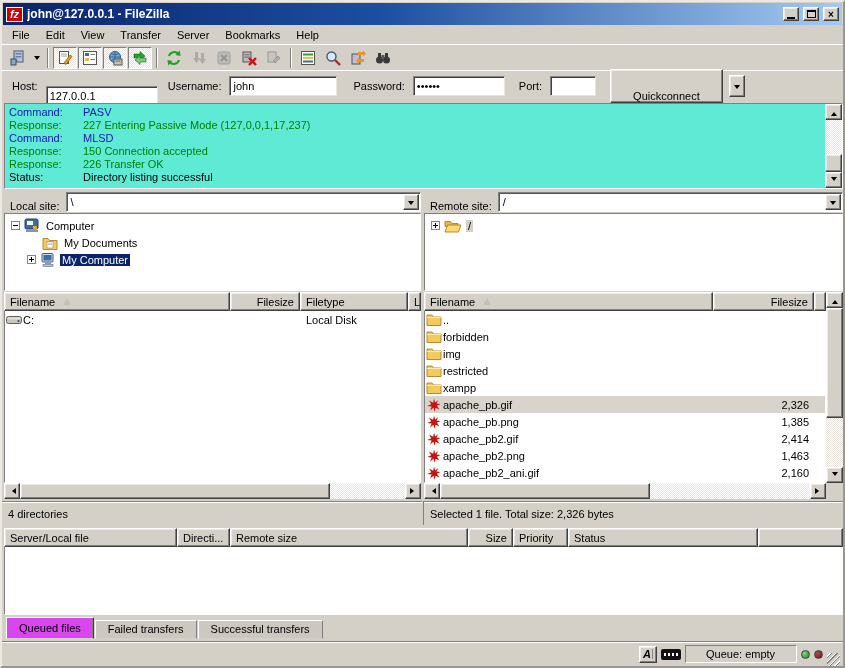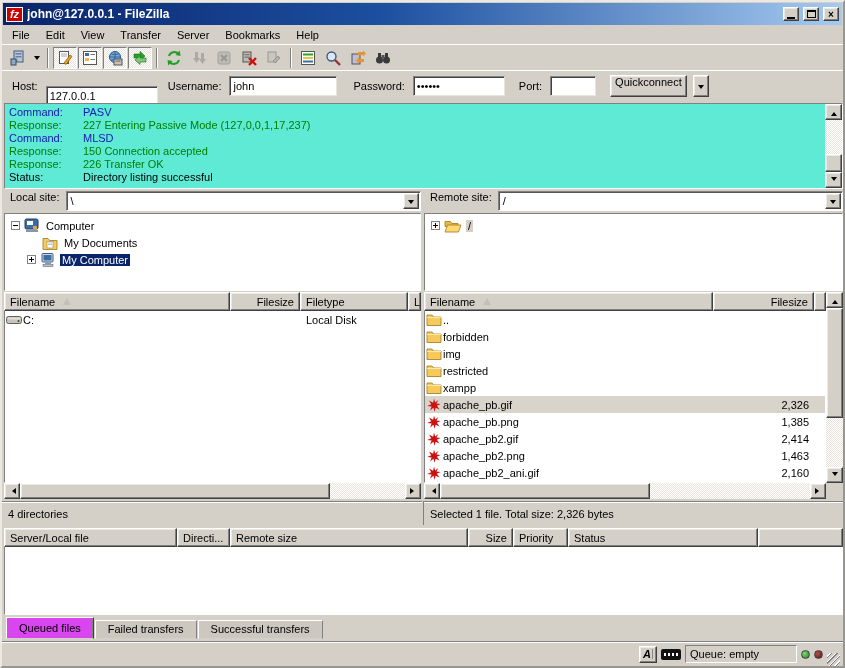--- a/index.html
+++ b/index.html
@@ -53,21 +53,21 @@
                      linear-gradient(45deg,#fff 25%,transparent 25%,transparent 75%,#fff 75%);
     background-size:2px 2px; background-position:0 0,1px 1px; }
   .tbtn.dropdown { width:13px; }
   .tbtn.disabled svg { filter:grayscale(1); opacity:.45; }
   .tsep { width:2px; height:20px; border-left:1px solid #808080; border-right:1px solid #fff; margin:0 3px; }
   
   .quickbar { position:absolute; left:0; top:68px; right:0; height:31px;
     border-top:1px solid #fff; display:flex; align-items:center; padding-left:10px; gap:6px; }
   .quickbar label { margin-right:2px; }
   .qc-input { height:20px; font-family:"Liberation Sans",sans-serif; font-size:11px; padding:2px 3px; outline:none; }
-  .qc-btn { height:22px; padding:0 4px; font-size:11px; display:flex;align-items:flex-start; }
+  .qc-btn { height:34px; padding:0 22px; font-size:11px; display:flex;align-items:flex-end; }
   .qc-drop { width:16px;height:22px;display:flex;align-items:center;justify-content:center; }
   
   .log { position:absolute; left:2px; top:101px; width:839px; height:86px; background:#5eead4;
     border:1px solid; border-color:#808080 #fff #fff #808080; display:flex; }
   .log-body { flex:1; padding:2px 0 0 4px; overflow:hidden; }
   .logrow { display:flex; height:13px; line-height:13px; }
   .loglabel { width:74px; flex:0 0 74px; }
   .cmd  { color:#1818B0; }
   .resp { color:#008000; }
   .stat { color:#000; }
@@ -75,21 +75,21 @@
   .vsb { width:17px; display:flex; flex-direction:column; }
   .sbbtn { width:17px; height:16px; flex:0 0 16px; display:flex; align-items:center; justify-content:center; }
   .sbbtn > div { margin:0; }
   .vtrack { flex:1; position:relative; }
   .vthumb { position:absolute; left:0; right:0; }
   .hsb { position:absolute; height:16px; display:flex; }
   .hsb .sbbtn { height:16px; width:16px; flex:0 0 16px; }
   .htrack { flex:1; position:relative; }
   .hthumb { position:absolute; top:0; bottom:0; }
   
-  .sitebar { position:absolute; top:189px; height:21px; display:flex; align-items:flex-start; }
+  .sitebar { position:absolute; top:189px; height:21px; display:flex; align-items:flex-end; }
   .site-label { padding:0 6px; }
   .site-combo { flex:1; height:20px; display:flex; align-items:center; background:#fff;
     border:1px solid; border-color:#808080 #fff #fff #808080; box-shadow:inset 1px 1px 0 #555; padding-left:4px; }
   .combo-btn { width:16px; height:16px; margin-left:auto; margin-right:1px;
     display:flex; align-items:center; justify-content:center; }
   .tree { position:absolute; top:211px; height:78px; background:#fff;
     border:1px solid; border-color:#808080 #fff #fff #808080; padding-top:3px; overflow:hidden; }
   .titem { display:flex; align-items:center; gap:4px; height:17px; }
   .tlabel { padding:0 2px; white-space:nowrap; }
   .sel-navy { background:#0A246A; color:#fff; }
@@ -122,21 +122,21 @@
   
   .bottombar { position:absolute; left:0; right:0; top:639px; height:25px;
     border-top:1px solid #808080; box-shadow:inset 0 1px 0 #fff;
     display:flex; align-items:center; padding:0 3px; gap:4px; }
   .tt-btn { width:18px; height:17px; display:flex; align-items:center; justify-content:center;
     font-size:11px; font-weight:bold; font-style:italic; gap:1px; }
   .tt-bar { width:1px; height:10px; background:#888; }
   .spd-badge { width:20px; height:11px; background:#111; border-radius:2px; position:relative; }
   .spd-badge::before { content:""; position:absolute; left:3px; top:4px; width:14px; height:3px;
     background:repeating-linear-gradient(90deg,#fff 0 2px,transparent 2px 4px); }
-  .queue-panel { width:112px; height:18px; display:flex; align-items:center; padding-left:4px;
+  .queue-panel { width:112px; height:18px; display:flex; align-items:center; padding-left:20px;
     border:1px solid; border-color:#808080 #fff #fff #808080; background:#D4D0C8; }
   .led { width:9px; height:9px; border-radius:50%; border:1px solid #444; }
   .led.g { background:radial-gradient(circle at 35% 35%, #7CDC7C, #1E7A1E); }
   .led.r { background:radial-gradient(circle at 35% 35%, #B05050, #5A1414); }
   .grip { width:13px; height:13px; align-self:flex-end;
     background:repeating-linear-gradient(135deg, transparent 0 2px, #fff 2px 3px, #808080 3px 4px); }
   svg { display:block; }
 </style>
 </head>
 <body>

